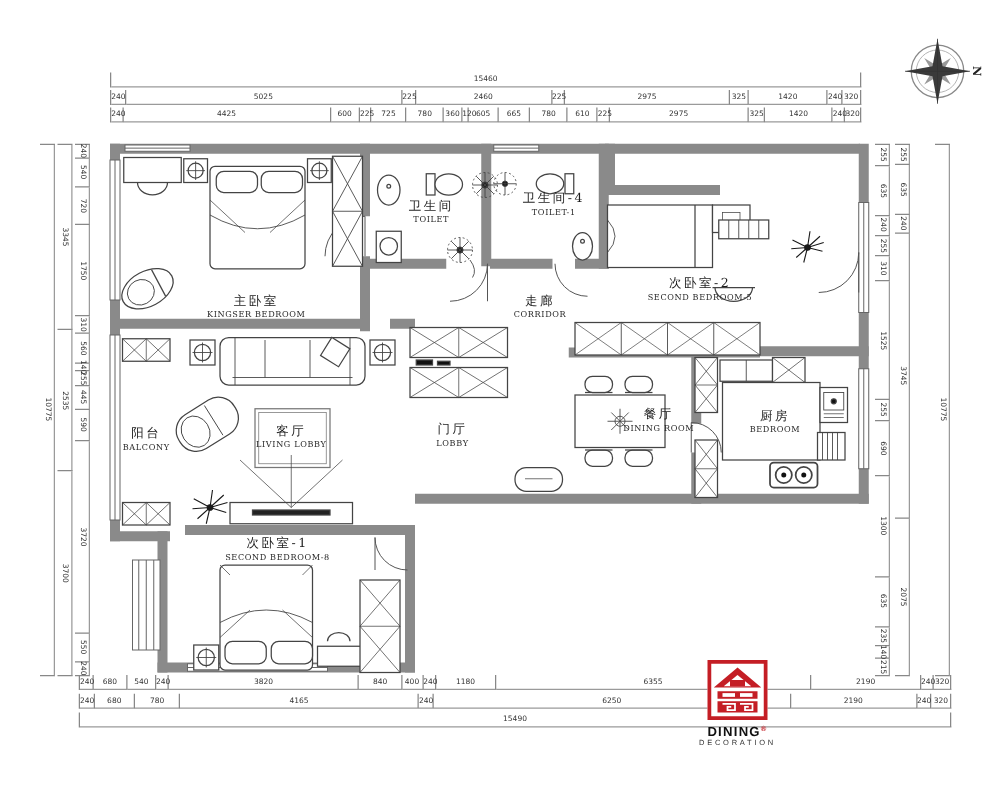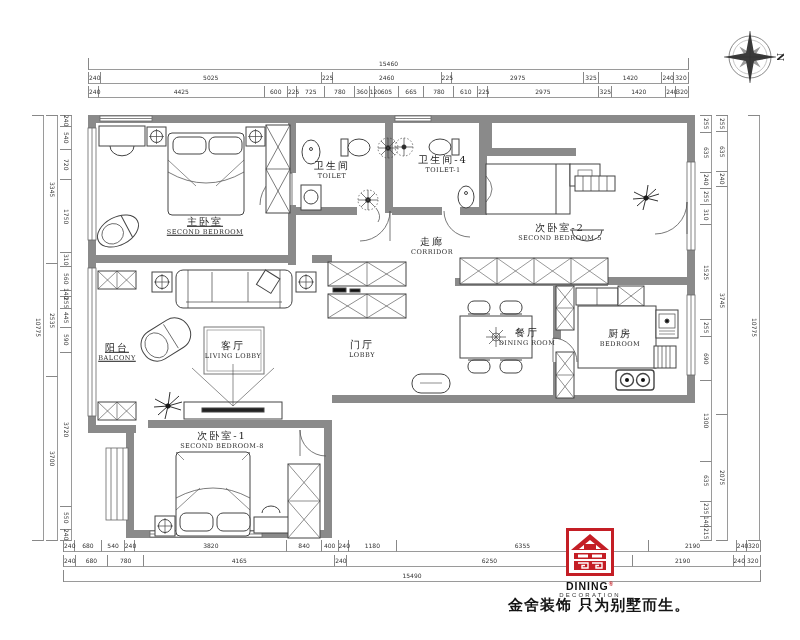--- a/index.html
+++ b/index.html
@@ -331,41 +331,41 @@
     <g transform="translate(750,57)">
       <circle r="21" fill="none" stroke="#888" stroke-width="1"></circle>
       <circle r="17" fill="none" stroke="#aaa" stroke-width="0.7"></circle>
       <polygon points="0,-15 3,-3 15,0 3,3 0,15 -3,3 -15,0 -3,-3" fill="#999" transform="rotate(45)"></polygon>
       <polygon points="0,-26 4,-4 26,0 4,4 0,26 -4,4 -26,0 -4,-4" fill="#3a3a3a"></polygon>
       <line x1="-26" y1="0" x2="26" y2="0" stroke="#333" stroke-width="0.6"></line>
       <line x1="0" y1="-26" x2="0" y2="26" stroke="#333" stroke-width="0.6"></line>
     </g>
   </svg>
 
-  <div class="room-label" style="left:205px;top:226px;text-decoration:underline;">
+  <div class="room-label" style="left:205px;top:246px;">
     <div class="cn">主卧室</div>
-      <div class="en">SECOND BEDROOM</div>
-  </div>
-  <div class="room-label" style="left:332px;top:170px;">
+      <div class="en">KINGSER BEDROOM</div>
+  </div>
+  <div class="room-label" style="left:345px;top:170px;">
     <div class="cn">卫生间</div>
       <div class="en">TOILET</div>
   </div>
   <div class="room-label" style="left:443px;top:164px;">
     <div class="cn">卫生间-4</div>
       <div class="en">TOILET-1</div>
   </div>
   <div class="room-label" style="left:560px;top:232px;">
     <div class="cn">次卧室-2</div>
       <div class="en">SECOND BEDROOM-5</div>
   </div>
   <div class="room-label" style="left:432px;top:246px;">
     <div class="cn">走廊</div>
       <div class="en">CORRIDOR</div>
   </div>
-  <div class="room-label" style="left:117px;top:352px;text-decoration:underline;">
+  <div class="room-label" style="left:117px;top:352px;">
     <div class="cn">阳台</div>
       <div class="en">BALCONY</div>
   </div>
   <div class="room-label" style="left:233px;top:350px;">
     <div class="cn">客厅</div>
       <div class="en">LIVING LOBBY</div>
   </div>
   <div class="room-label" style="left:362px;top:349px;">
     <div class="cn">门厅</div>
       <div class="en">LOBBY</div>
@@ -511,15 +511,14 @@
       <rect x="23" y="23.5" width="10" height="3" fill="#ffffff"></rect>
       <rect x="5" y="30" width="32" height="9" fill="#c41e25"></rect>
       <path d="M9,32 h10 v5 h-6 v-2.5 h3" fill="none" stroke="#ffffff" stroke-width="1.4"></path>
       <path d="M23,32 h10 v5 h-6 v-2.5 h3" fill="none" stroke="#ffffff" stroke-width="1.4"></path>
     </svg>
   </div>
   <div class="logo-text">
     <div class="l1"><span>DINING</span><sup>®</sup></div>
     <div class="l2">DECORATION</div>
   </div>
-  <div class="tagline">金舍装饰 只为别墅而生。</div>
 
 </div>
 
 </body></html>

